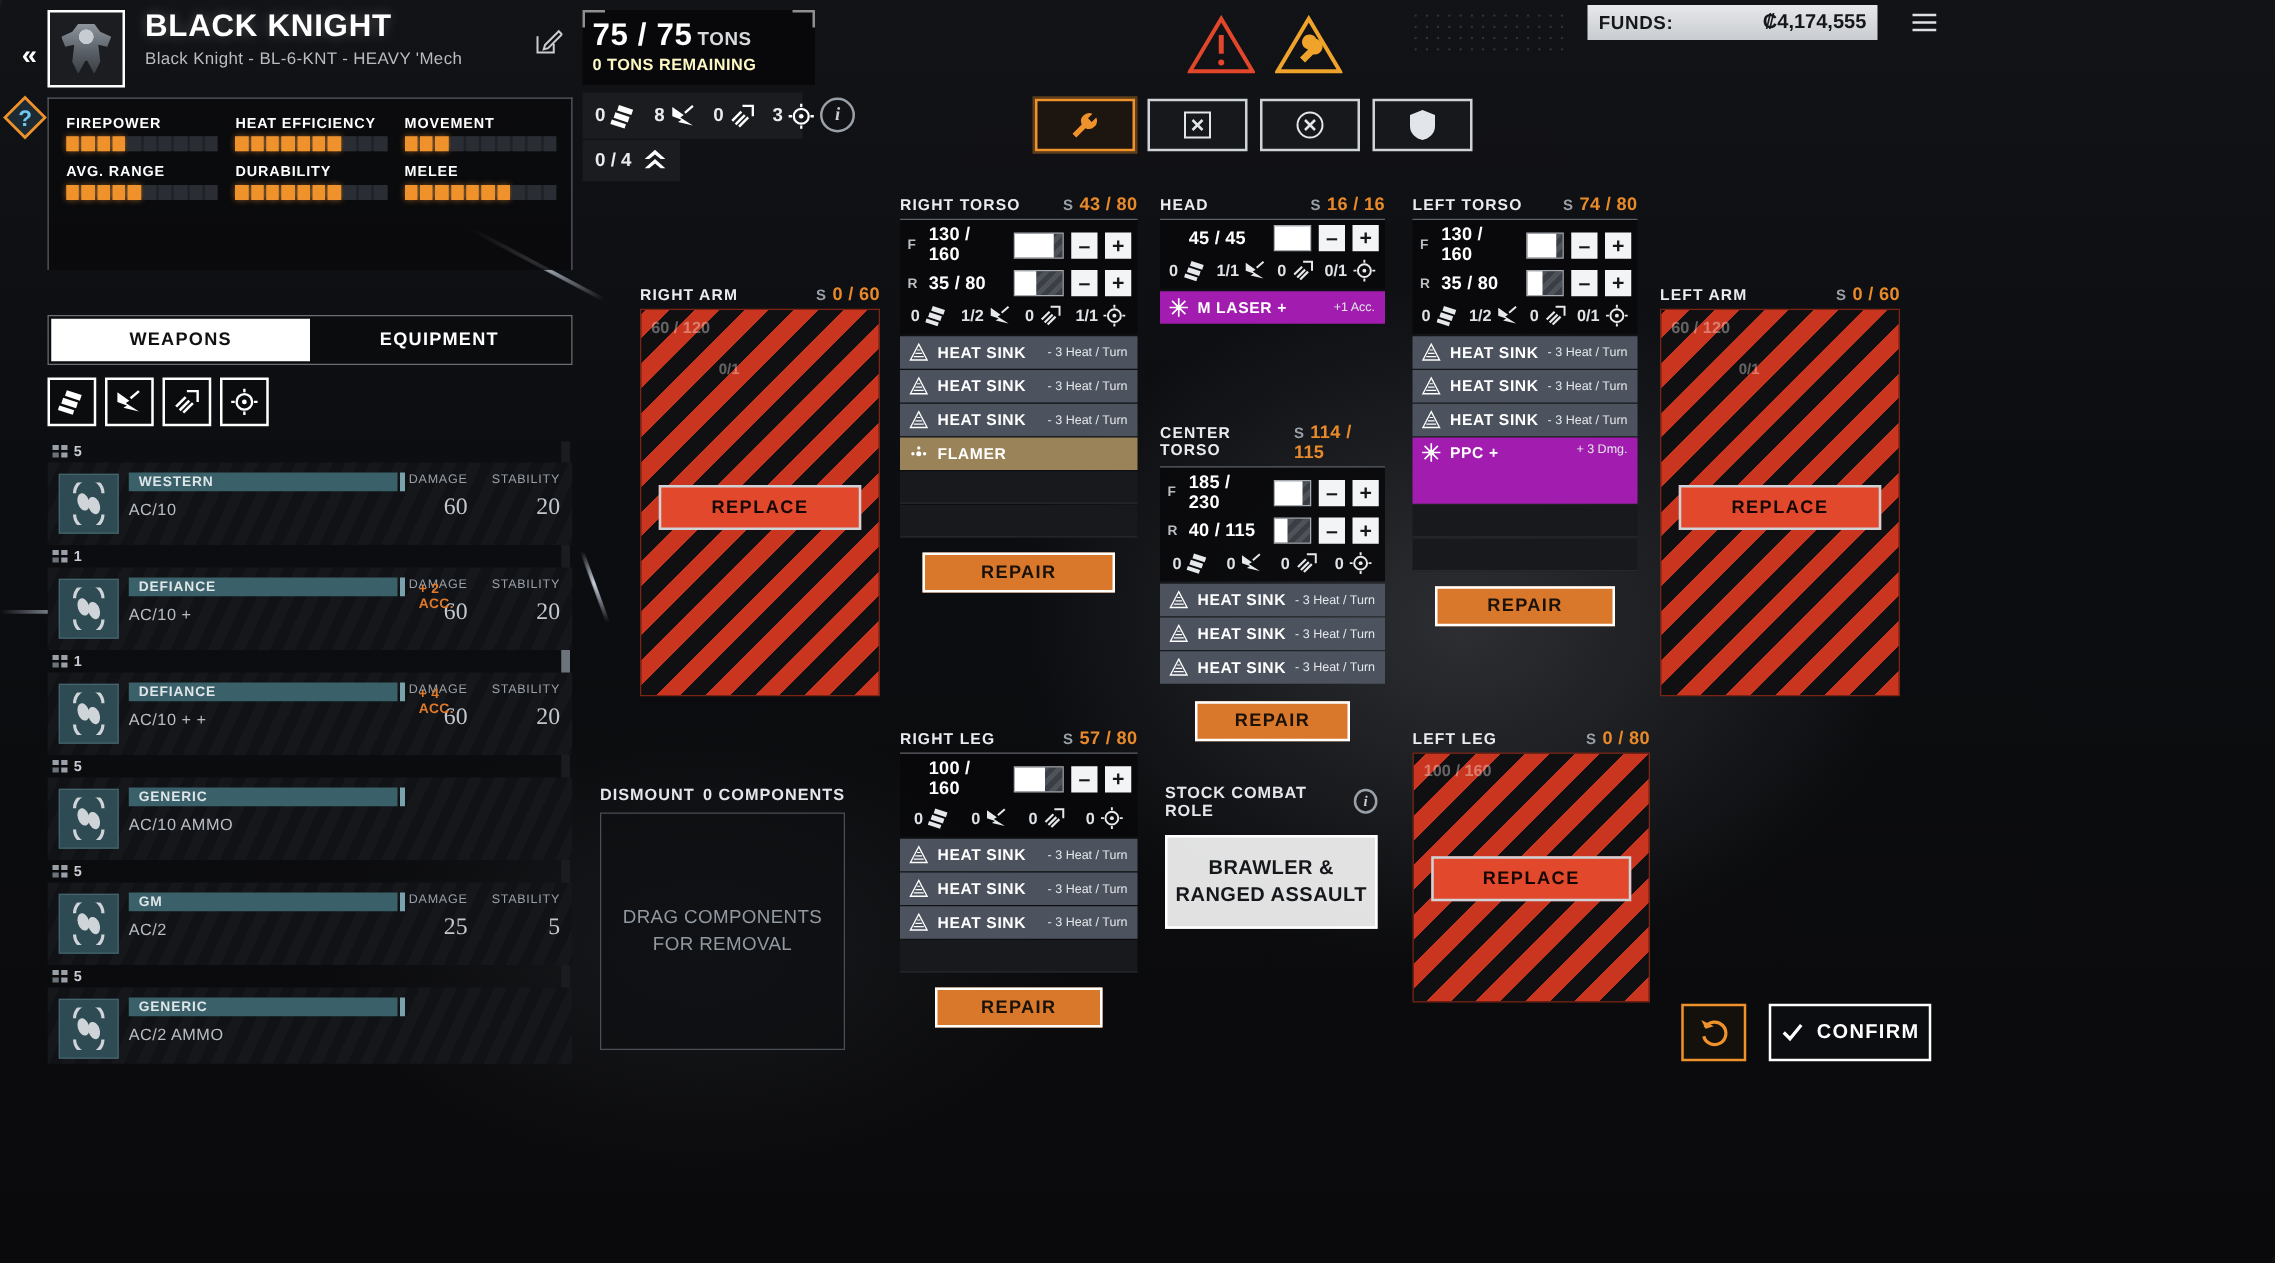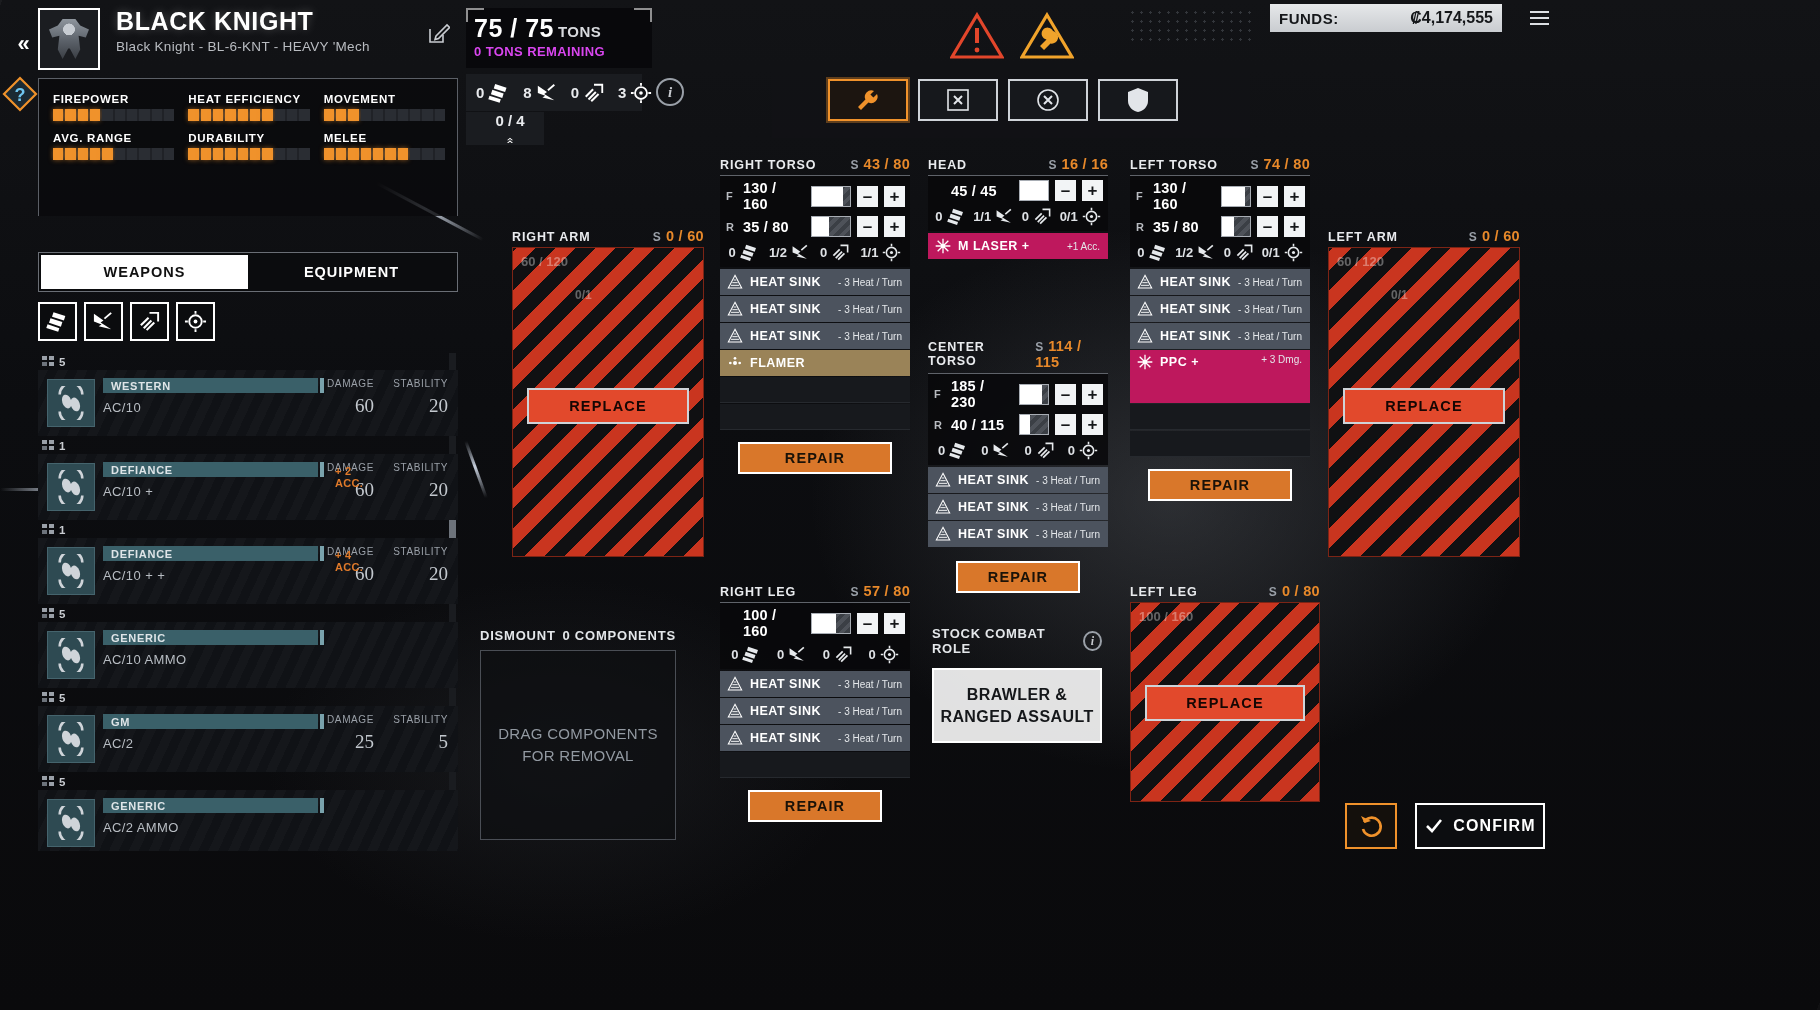--- a/index.html
+++ b/index.html
@@ -83,23 +83,23 @@
   .st{width:56px;text-align:right;}
   .st-h{font-size:10px;color:#9aa0a8;letter-spacing:.6px;}
   .st-v{font-size:19px;color:#c3c8ce;margin-top:6px;font-family:Liberation Serif, serif;}
   .scrollbar{position:absolute;right:2px;top:118px;width:7px;height:82px;background:#6d737b;}
   .scroll-track{position:absolute;right:2px;top:0;width:7px;height:498px;background:#1a1c20;}
 
   
   #tonnage{left:466px;top:8px;width:186px;height:60px;background:rgba(8,8,10,.9);}
   .tons-line{font-size:25px;font-weight:bold;color:#fff;letter-spacing:.5px;padding:6px 0 0 8px;}
   .tons-line span.u{font-size:15px;color:#d8dade;font-weight:bold;margin-left:4px;}
-  .tons-rem{font-size:13px;font-weight:bold;color:#d946ef;letter-spacing:.4px;padding-left:8px;margin-top:1px;}
+  .tons-rem{font-size:13px;font-weight:bold;color:#fef9c3;letter-spacing:.4px;padding-left:8px;margin-top:1px;}
   #slot-summary{left:466px;top:74px;width:176px;height:37px;background:#1a1c20;display:flex;align-items:center;gap:13px;padding-left:10px;}
-  #jump-summary{left:466px;top:112px;width:78px;height:33px;background:#1a1c20;display:flex;align-items:center;gap:8px;padding-left:10px;flex-direction:column;}
+  #jump-summary{left:466px;top:112px;width:78px;height:33px;background:#1a1c20;display:flex;align-items:center;gap:8px;padding-left:10px;}
   .cnt{font-size:15px;font-weight:bold;color:#e9ebee;}
   #info-btn{left:656px;top:78px;width:28px;height:28px;border:2px solid #9aa0a8;border-radius:50%;display:flex;align-items:center;justify-content:center;font-size:15px;font-weight:bold;color:#c9ccd1;font-style:italic;font-family:"Liberation Serif",serif;}
 
   
   #warn-row{left:950px;top:12px;width:130px;height:50px;display:flex;gap:16px;}
   #mode-bar{left:772px;top:62px;width:478px;height:76px;background:rgba(18,19,22,.55);display:flex;align-items:center;gap:10px;padding-left:56px;}
   .mode-btn{width:80px;height:42px;border:2px solid #cfd3d8;background:#16181c;display:flex;align-items:center;justify-content:center;}
   .mode-btn.active{border-color:#f0922b;background:#1c1510;box-shadow:0 0 0 2px rgba(240,146,43,.35);}
 
   
@@ -121,21 +121,21 @@
   .ar-tag{font-size:11px;color:#b9bcc1;width:11px;font-weight:bold;}
   .ar-val{font-size:14.5px;font-weight:bold;color:#fff;width:62px;letter-spacing:.2px;}
   .ar-bar{flex:1;height:21px;border:1px solid #a8adb4;background:repeating-linear-gradient(135deg,#4e5259 0 4px,#3b3f45 4px 8px);position:relative;}
   .ar-fill{position:absolute;left:0;top:0;bottom:0;background:#fff;}
   .ar-btn{width:21px;height:21px;background:#f2f4f6;color:#15171a;display:flex;align-items:center;justify-content:center;font-size:17px;font-weight:bold;line-height:1;}
   .hp-row{display:flex;align-items:center;gap:5px;justify-content:space-around;padding:6px 6px 5px 6px;}
   .hp-item{display:flex;align-items:center;gap:4px;}
   .hp-n{font-size:13px;font-weight:bold;color:#dfe2e6;}
   .comp{height:26px;display:flex;align-items:center;justify-content:space-between;padding:0 8px 0 7px;margin-bottom:1px;background:#4c535e;}
   .comp.heat{background:#4c535e;}
-  .comp.green{background:#be185d;}
+  .comp.green{background:#a21caf;}
   .comp.tan{background:#9a8358;}
   .comp.empty{background:#17191d;border-bottom:1px solid #26292e;}
   .comp-name{font-size:12.5px;font-weight:bold;color:#fff;letter-spacing:.5px;display:flex;align-items:center;gap:7px;}
   .comp-val{font-size:10px;color:#e4e7ea;}
   .act-btn{height:32px;border:2px solid #fff;background:#d9772a;color:#1a1208;font-size:14.5px;font-weight:bold;letter-spacing:1.1px;display:flex;align-items:center;justify-content:center;}
   .destroyed{background:repeating-linear-gradient(-45deg,#c9351f 0 14px,#101012 14px 28px);position:relative;border:1px solid #7d2415;}
   .rep-btn{border:2px solid #cfd3d8;background:#e2492c;color:#160603;font-size:14.5px;font-weight:bold;letter-spacing:1.2px;display:flex;align-items:center;justify-content:center;height:36px;}
   .ghost{opacity:.35;}
 
   

